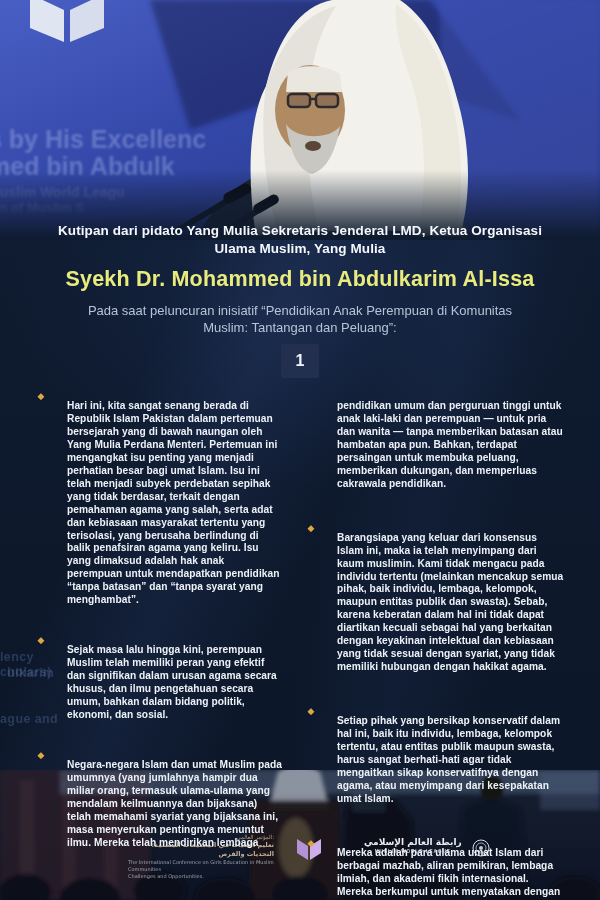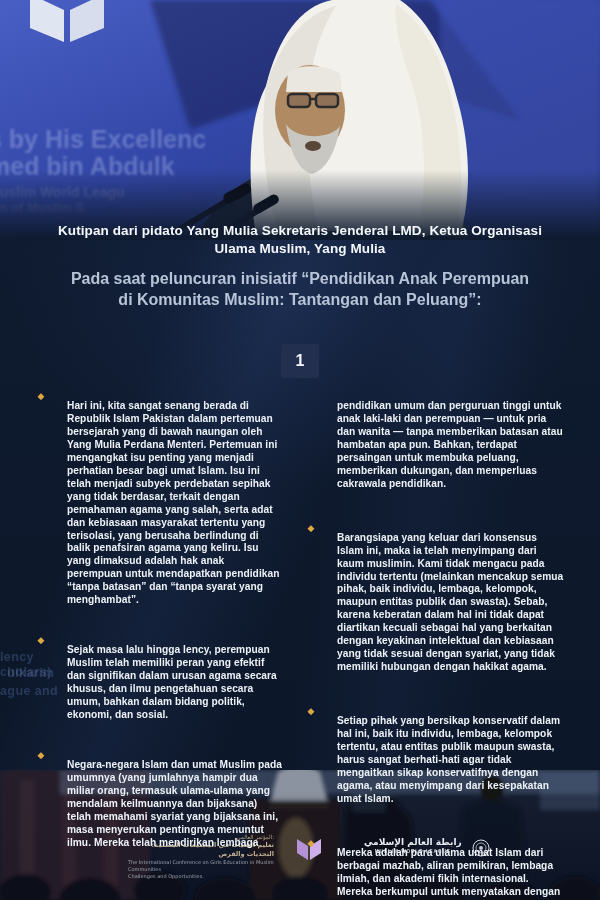--- a/index.html
+++ b/index.html
@@ -24,21 +24,21 @@
   .header{position:absolute;left:0;top:222px;width:600px;z-index:3;text-align:center;}
   .intro{
     margin:0 auto;width:500px;color:#f4f7fb;font-size:13.5px;font-weight:bold;
     line-height:1.32;letter-spacing:.1px;
   }
   .speaker-name{
     margin:9px auto 0;width:560px;color:#e9ec7d;font-size:21.5px;font-weight:bold;
     letter-spacing:.2px;
   }
   .subtitle{
-    margin:10px auto 0;width:470px;color:#b7c3d6;font-size:16px;font-weight:bold;line-height:1.35;
+    margin:10px auto 0;width:470px;color:#b7c3d6;font-size:13px;font-weight:normal;line-height:1.35;
   }
   .page-num-box{
     position:absolute;left:281px;top:344px;width:38px;height:34px;z-index:3;
     background:#222f4e;border-radius:2px;display:flex;align-items:center;justify-content:center;
     color:#f2f5fa;font-size:16px;font-weight:bold;
   }
   
   .columns{position:absolute;left:36px;top:388px;width:540px;z-index:3;display:flex;}
   .col{display:flex;flex-direction:column;gap:13px;}
   .col-left{width:258px;margin-right:12px;}
@@ -151,41 +151,42 @@
         <line x1="208" y1="242" x2="262" y2="208" stroke="#131824" stroke-width="6" stroke-linecap="round"></line>
         <rect x="252" y="199" width="28" height="10" rx="5" transform="rotate(-30 266 204)" fill="#0b0e15"></rect>
       </g>
 
       <rect x="0" y="170" width="600" height="70" fill="url(#fadeout)"></rect>
     </svg>
   </div>
 
   <div class="header">
     <p class="intro">Kutipan dari pidato Yang Mulia Sekretaris Jenderal LMD, Ketua Organisasi Ulama Muslim, Yang Mulia</p>
+    <p class="speaker-name">Syekh Dr. Mohammed bin Abdulkarim Al-Issa</p>
     <p class="subtitle">Pada saat peluncuran inisiatif “Pendidikan Anak Perempuan di Komunitas Muslim: Tantangan dan Peluang”:</p>
   </div>
 
   <div class="page-num-box">
     <span>1</span>
   </div>
 
   <div class="wm" style="top:650px;text-align:center;">lency</div>
   <div class="wm" style="top:666px;margin-left:7px;">ulkarim</div>
-  <div class="wm" style="top:684px;text-align:center;">ague and</div>
+  <div class="wm" style="top:712px;text-align:center;">ague and</div>
   <div class="wm" style="top:665px;">cholars)</div>
 
   <div class="columns">
     <div class="col col-left">
       <div class="quote-item">
         <span class="bullet">◆</span>
         <p class="quote-text">Hari ini, kita sangat senang berada di Republik Islam Pakistan dalam pertemuan bersejarah yang di bawah naungan oleh Yang Mulia Perdana Menteri. Pertemuan ini mengangkat isu penting yang menjadi perhatian besar bagi umat Islam. Isu ini telah menjadi subyek perdebatan sepihak yang tidak berdasar, terkait dengan pemahaman agama yang salah, serta adat dan kebiasaan masyarakat tertentu yang terisolasi, yang berusaha berlindung di balik penafsiran agama yang keliru. Isu yang dimaksud adalah hak anak perempuan untuk mendapatkan pendidikan “tanpa batasan” dan “tanpa syarat yang menghambat”.</p>
       </div>
       <div class="quote-item">
         <span class="bullet">◆</span>
-        <p class="quote-text">Sejak masa lalu hingga lency, perempuan Muslim telah memiliki peran yang efektif dan signifikan dalam urusan agama secara khusus, dan ilmu pengetahuan secara umum, bahkan dalam bidang politik, ekonomi, dan sosial.</p>
+        <p class="quote-text">Sejak masa lalu hingga kini, perempuan Muslim telah memiliki peran yang efektif dan signifikan dalam urusan agama secara khusus, dan ilmu pengetahuan secara umum, bahkan dalam bidang politik, ekonomi, dan sosial.</p>
       </div>
       <div class="quote-item">
         <span class="bullet">◆</span>
         <p class="quote-text">Negara-negara Islam dan umat Muslim pada umumnya (yang jumlahnya hampir dua miliar orang, termasuk ulama-ulama yang mendalam keilmuannya dan bijaksana) telah memahami syariat yang bijaksana ini, masa menyerukan pentingnya menuntut ilmu. Mereka telah mendirikan lembaga</p>
       </div>
     </div>
     <div class="col col-right">
       <div class="quote-item no-bullet">
         <p class="quote-text">pendidikan umum dan perguruan tinggi untuk anak laki-laki dan perempuan — untuk pria dan wanita — tanpa memberikan batasan atau hambatan apa pun.  Bahkan, terdapat persaingan untuk membuka peluang, memberikan dukungan, dan memperluas cakrawala pendidikan.</p>
       </div>

